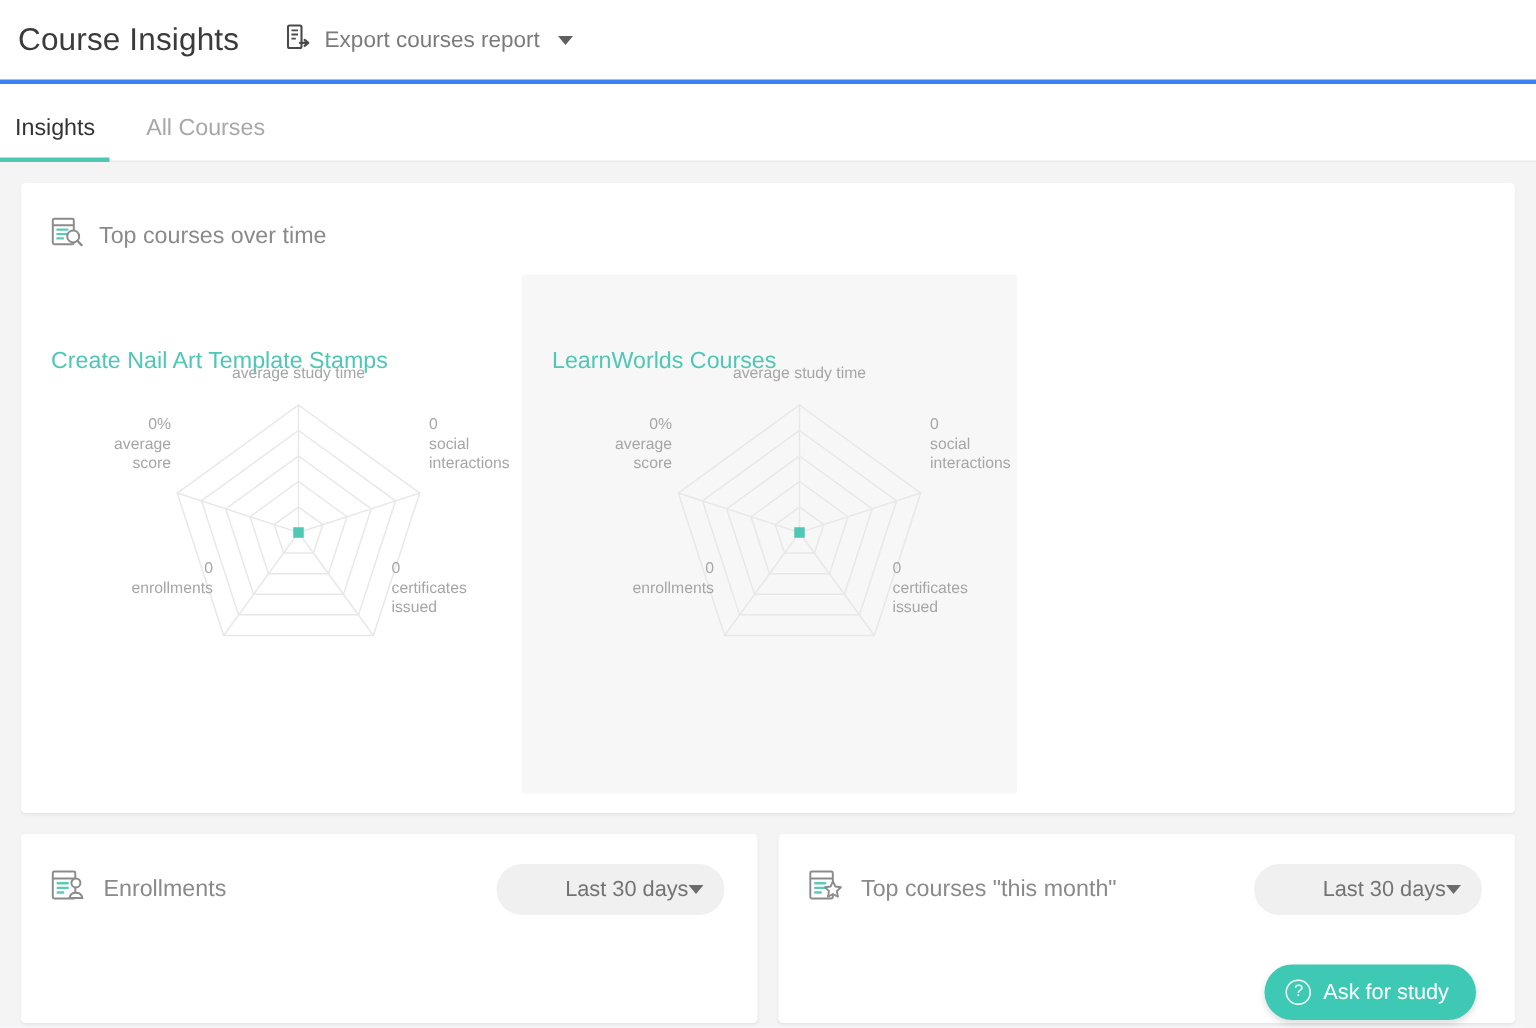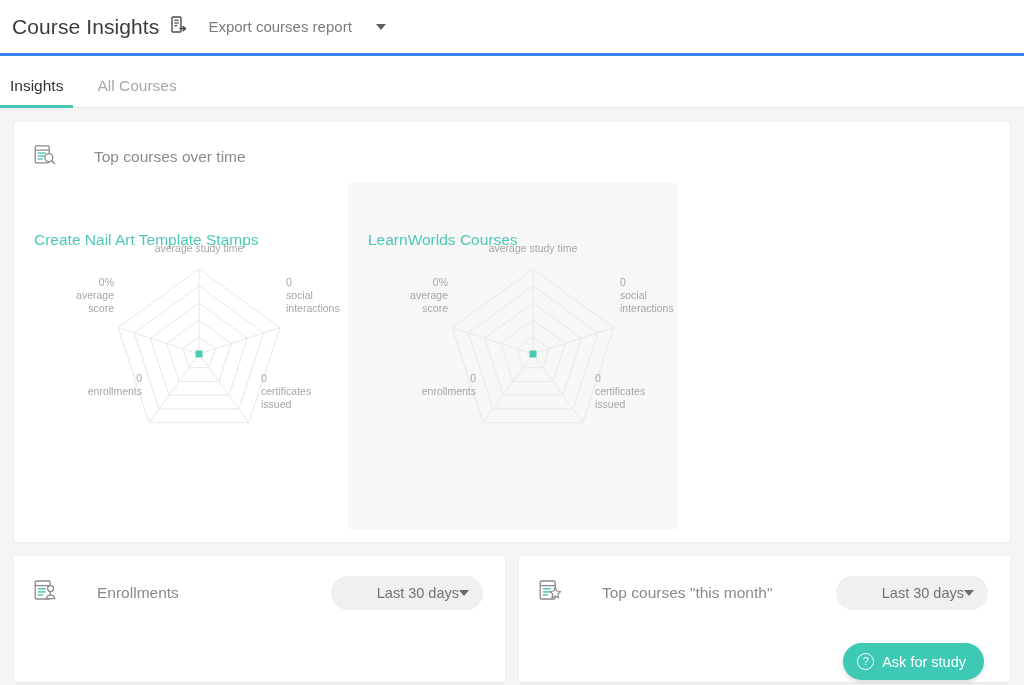--- a/index.html
+++ b/index.html
@@ -22,22 +22,22 @@
   .page-title {
     font-size: 21px;
     color: #3b3b3b;
     font-weight: 400;
     letter-spacing: .1px;
     padding-left: 0px;
   }
   .export-btn {
     display: flex;
     align-items: center;
-    gap: 20px;
-    margin-left: 12px;
+    gap: 8px;
+    margin-left: 32px;
     cursor: pointer;
     color: #7a7a7a;
     font-size: 15px;
   }
   .export-btn .label { color: #7b7b7b; }
   .caret-dn {
     width: 0; height: 0;
     border-left: 5px solid transparent;
     border-right: 5px solid transparent;
     border-top: 6px solid #5f5f5f;
@@ -80,21 +80,20 @@
   .card-title-row {
     display: flex;
     align-items: center;
     gap: 10px;
     padding: 22px 0 0 20px;
   }
   .card-title {
     font-size: 15.5px;
     color: #8a8a8a;
     font-weight: 400;
-    margin-left: 28px;
   }
 
   
   #top-card { height: 420px; position: relative; overflow: hidden; }
 
   .radar-row { display: flex; position: relative; }
   .radar-panel {
     width: 330px;
     position: relative;
   }

